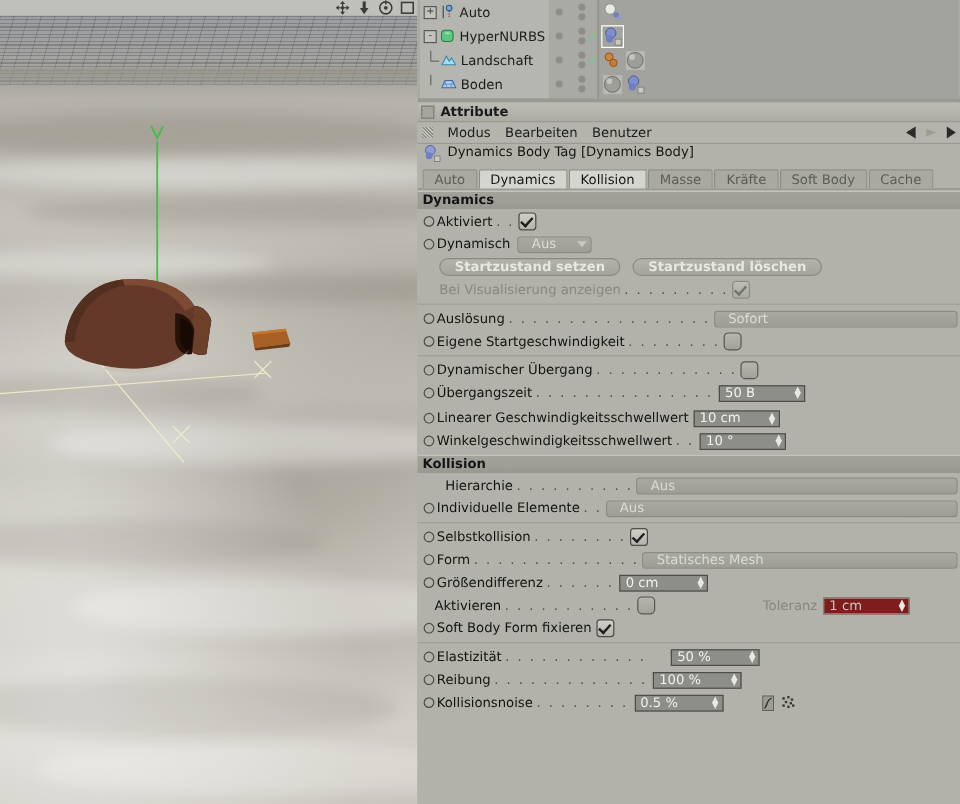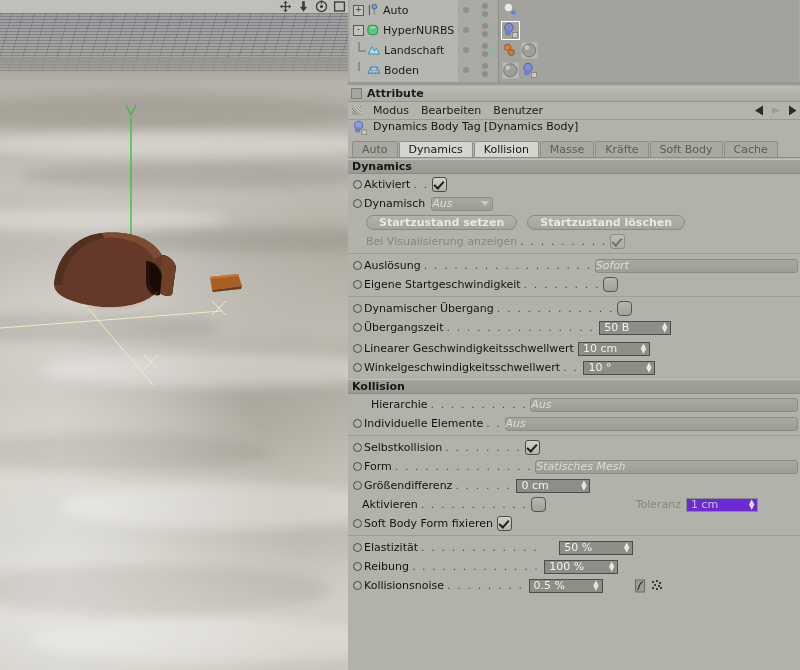--- a/index.html
+++ b/index.html
@@ -106,27 +106,27 @@
   .cb{width:13px;height:13px;border:1px solid #4e4e49;border-radius:3px;
     background:linear-gradient(#d0d0c9,#b4b4ad);position:relative;flex:none;}
   .cb.on:after{content:"";position:absolute;left:3px;top:1px;width:4px;height:8px;
     border:solid #1f1f1f;border-width:0 2px 2px 0;transform:rotate(42deg);}
   .cb.dim{border-color:#8d8d87;background:linear-gradient(#bdbdb6,#acaca5);}
   .cb.dim.on:after{border-color:#757570;}
   .rb{width:13px;height:13px;border:1px solid #565651;border-radius:4px;
     background:linear-gradient(#b6b6af,#a2a29b);flex:none;}
   .num{height:14px;border:1px solid #4e4e49;background:#8e8e88;display:flex;align-items:center;
     padding:0 1px 0 4px;color:#f2f2ee;font-size:11px;box-sizing:border-box;}
-  .num.dim{border-color:#8b8b85;background:#6d28d9;color:#c6c6c0;}
+  .num.dim{border-color:#8b8b85;background:#7f1d1d;color:#c6c6c0;}
   .num .v{flex:1 1 auto;white-space:nowrap;}
   .spin{width:9px;height:12px;display:flex;flex-direction:column;justify-content:center;
     align-items:center;line-height:5px;font-size:7px;color:#e8e8e4;flex:none;}
   .dd{height:14px;border:1px solid #8c8c86;border-radius:3px;
     background:linear-gradient(#a9a9a2,#9d9d96);display:flex;align-items:center;
-    padding:0 3px 0 0;color:#dcdcd7;font-size:11px;box-sizing:border-box;font-style:italic;}
+    padding:0 3px 0 11px;color:#dcdcd7;font-size:11px;box-sizing:border-box;}
   .dd .v{flex:1 1 auto;white-space:nowrap;}
   .caret{width:0;height:0;border-left:4px solid transparent;border-right:4px solid transparent;
     border-top:5px solid #c9c9c3;flex:none;}
   .btn{height:15px;border:1px solid #8a8a84;border-radius:8px;
     background:linear-gradient(#b3b3ac,#a4a49d);color:#e8e8e3;font-size:11px;
     display:flex;align-items:center;justify-content:center;padding:0 12px;box-sizing:border-box;font-weight:bold;}
   .divider{height:1px;background:#9e9e98;margin:2px 0;}
 </style>
 </head>
 <body>

